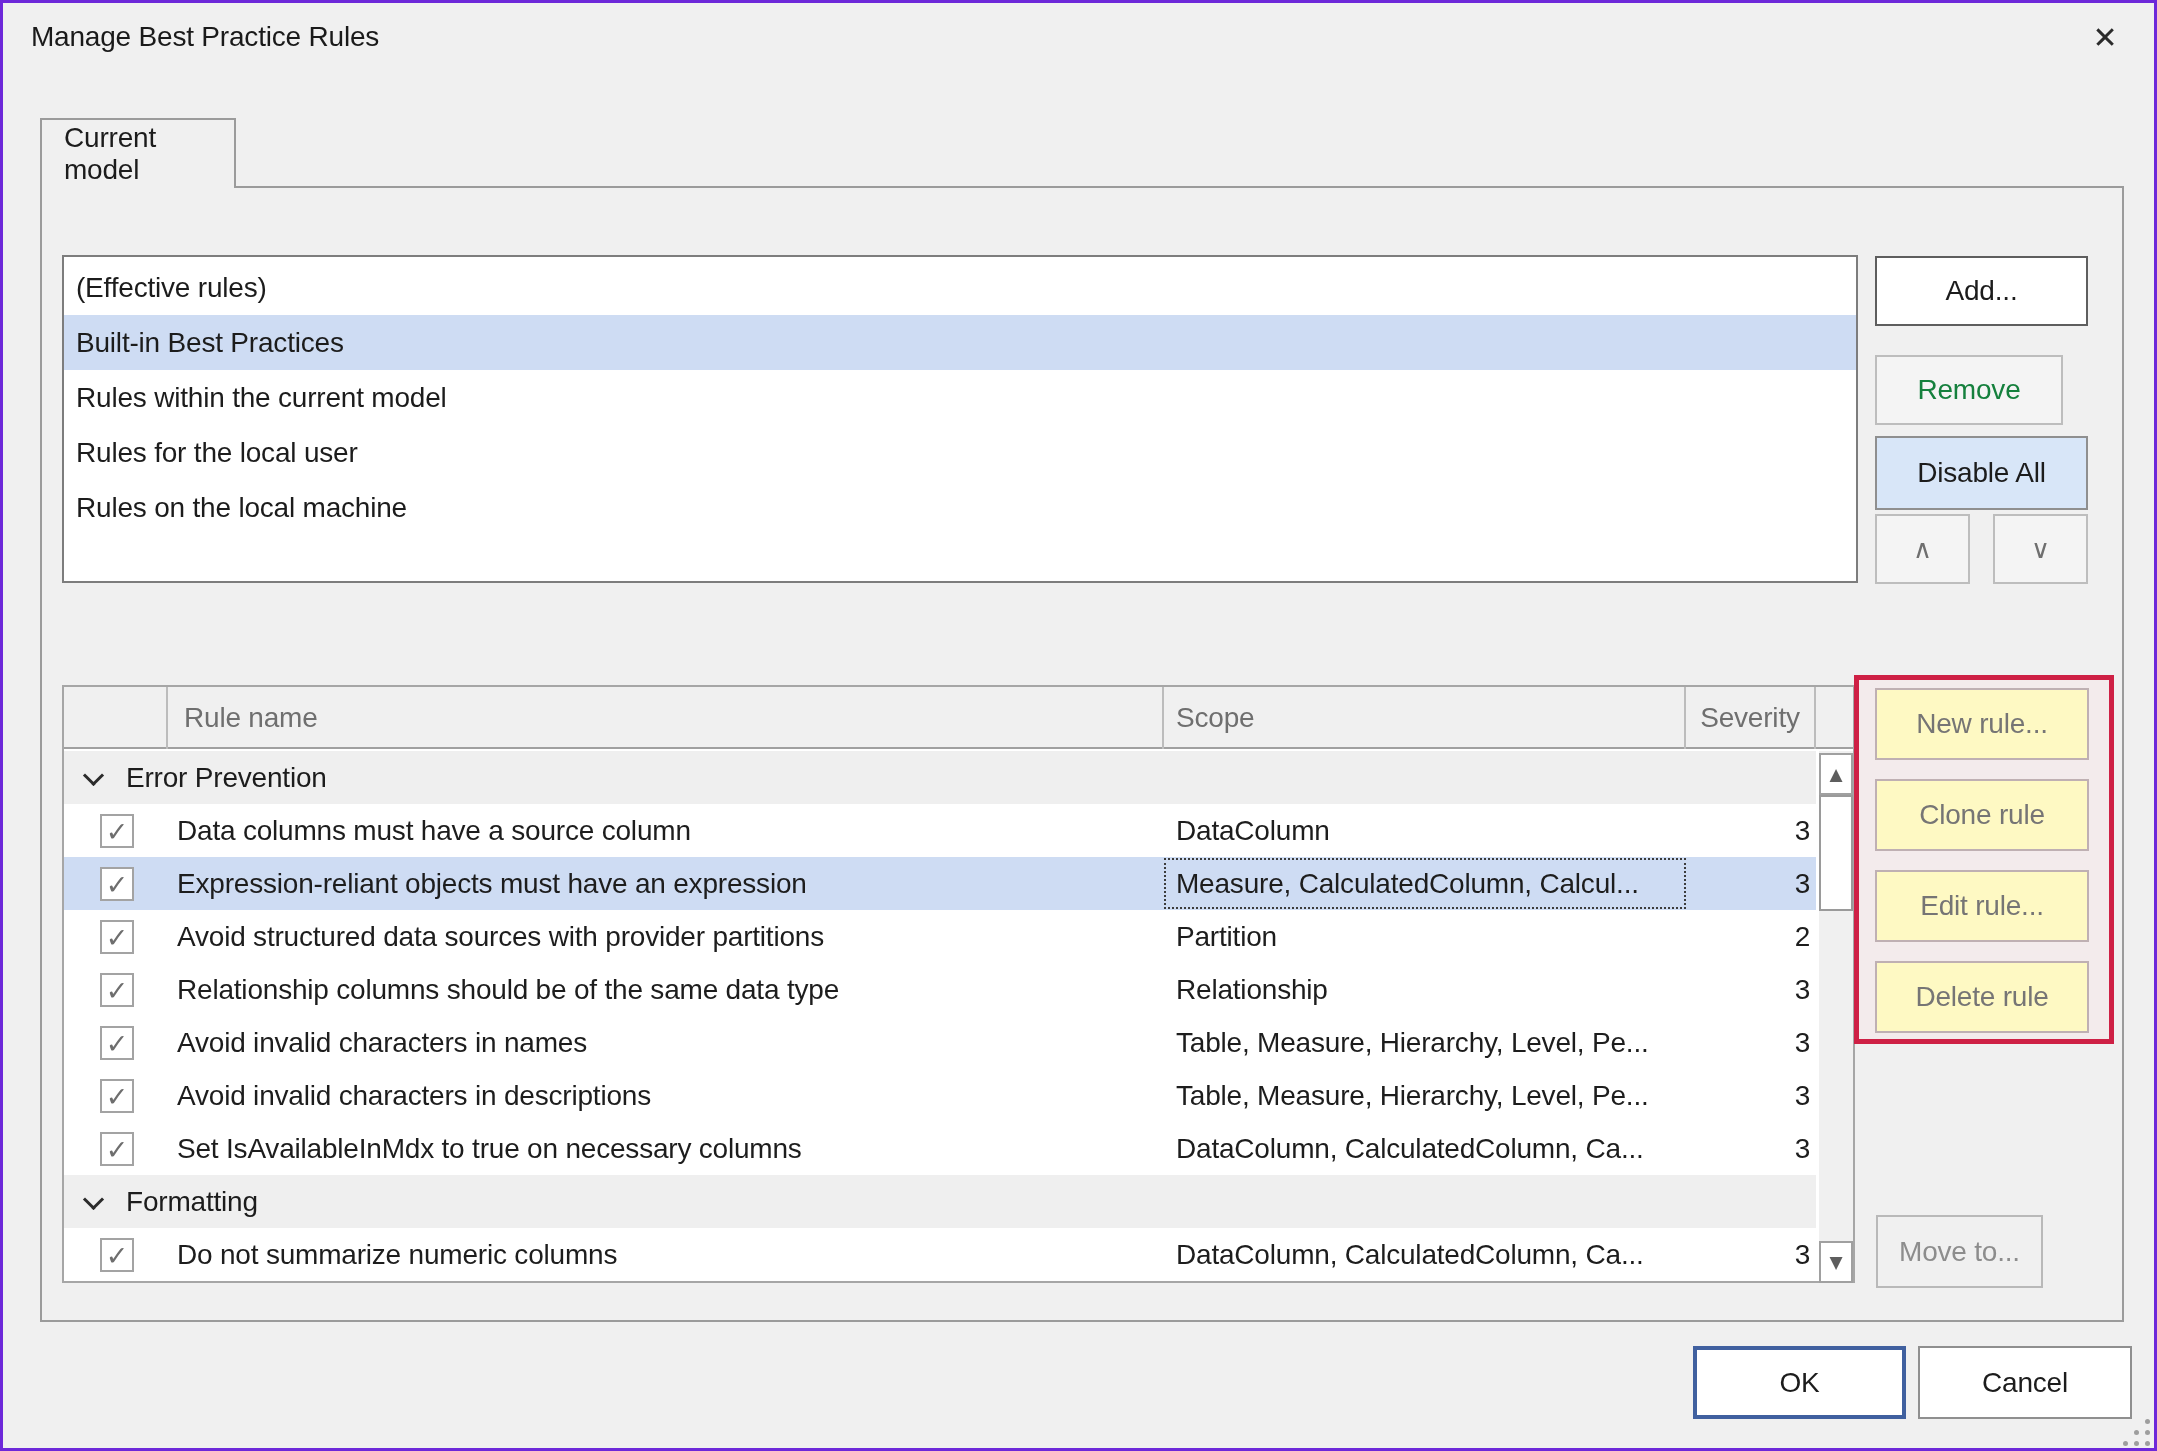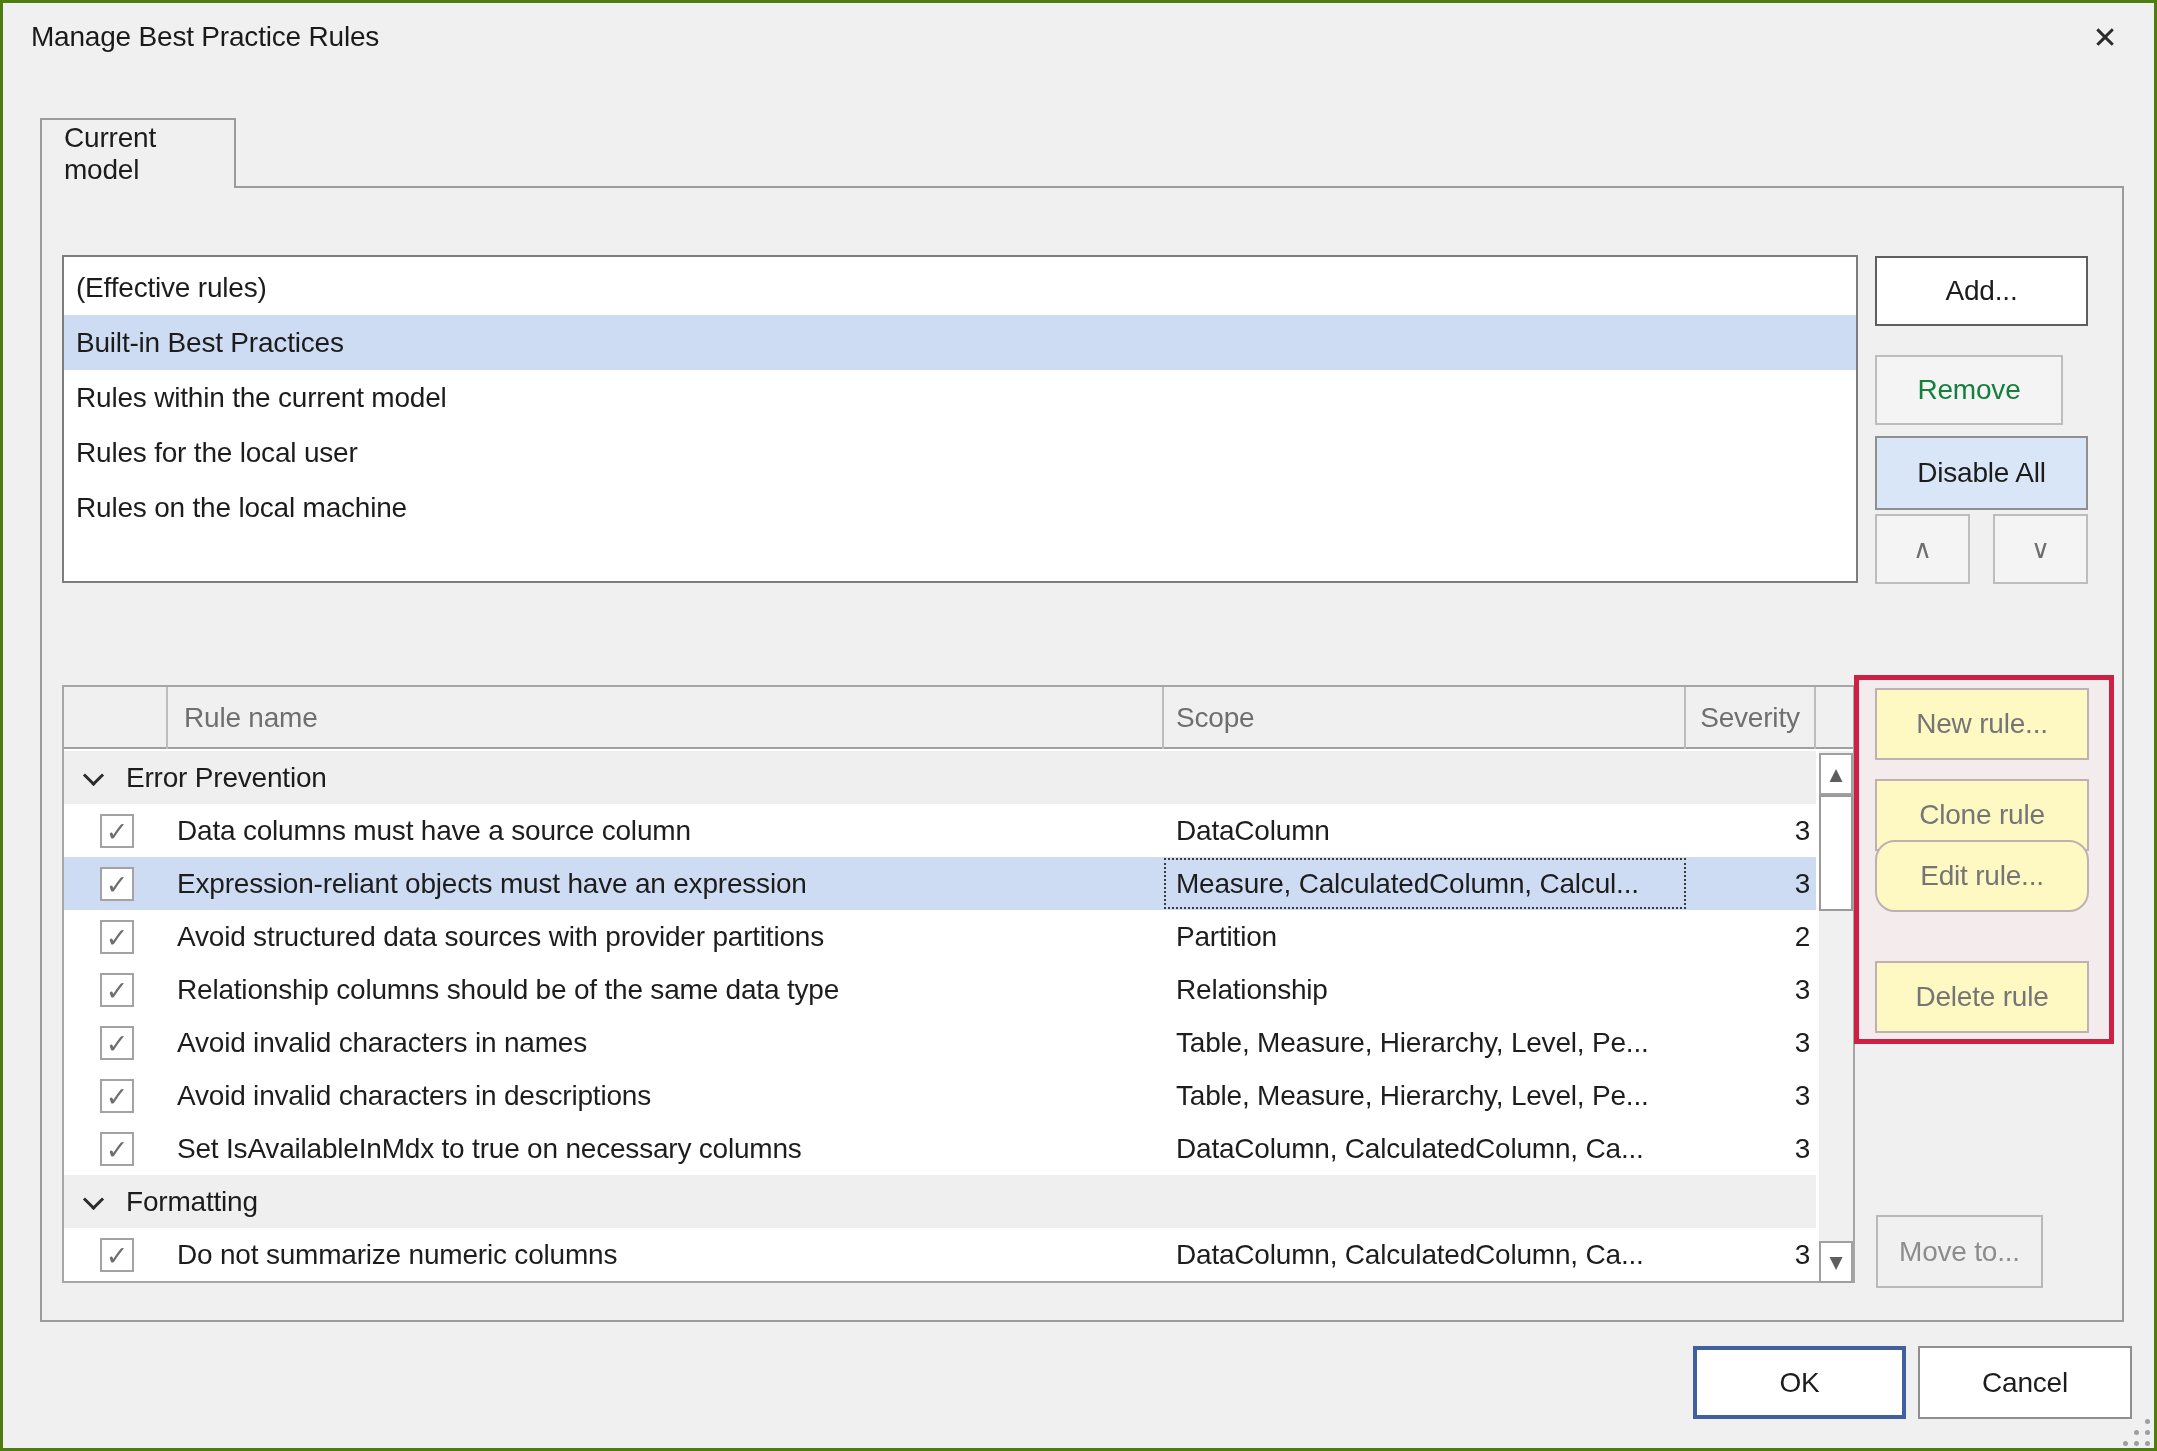--- a/index.html
+++ b/index.html
@@ -1,19 +1,19 @@
 <!DOCTYPE html>
 <html><head>
 <meta charset="utf-8">
 <style>
   html,body{margin:0;padding:0;background:#c8c8c8;}
   *{box-sizing:border-box;}
   .dialog{
     position:relative;width:2157px;height:1451px;
-    background:#f0f0f0;border:3px solid #4d7c0f;
+    background:#f0f0f0;border:3px solid #6d28d9;
     font-family:"Liberation Sans","DejaVu Sans",sans-serif;
     color:#1c1c1c;overflow:hidden;letter-spacing:-0.2px;
   }
   .abs{position:absolute;}
   .title{left:28px;top:18px;font-size:28px;color:#1a1a1a;}
   .close-btn{left:2074px;top:10px;width:56px;height:48px;font-size:30px;color:#2b2b2b;
     display:flex;align-items:center;justify-content:center;font-family:"DejaVu Sans",sans-serif;cursor:default;}
   .tab-head{left:37px;top:115px;width:196px;height:70px;background:#f0f0f0;
     border:2px solid #9b9b9b;border-bottom:none;z-index:3;
     font-size:28px;display:flex;align-items:center;padding-left:22px;}
@@ -64,21 +64,21 @@
     display:flex;align-items:center;justify-content:center;font-family:"DejaVu Sans",sans-serif;
     font-size:17px;color:#5e5e5e;}
   .sb-up{top:66px;height:42px;}
   .sb-down{top:554px;height:42px;}
   .sb-thumb{position:absolute;left:1755px;top:108px;width:34px;height:116px;background:#ffffff;border:2px solid #9a9a9a;}
   
   .annot{left:1851px;top:672px;width:260px;height:369px;background:#f3ebec;border:5px solid #ce2045;z-index:3;}
   .annot-btn{width:214px;height:72px;left:1872px;background:#fef9c3;border:2px solid #bfb0b3;color:#767575;z-index:4;}
   .btn-new{top:685px;}
   .btn-clone{top:776px;}
-  .btn-edit{top:837px;border-radius:20px;}
+  .btn-edit{top:867px;}
   .btn-delete{top:958px;}
   .btn-moveto{left:1873px;top:1212px;width:167px;height:73px;background:#f0f0f0;border:2px solid #b9b9b9;color:#8d8d8d;z-index:4;}
   
   .btn-ok{left:1690px;top:1343px;width:213px;height:73px;border:4px solid #40609f;z-index:4;}
   .btn-cancel{left:1915px;top:1343px;width:214px;height:73px;border:2px solid #8f8f8f;z-index:4;}
   .grip{left:2112px;top:1408px;width:42px;height:40px;z-index:5;}
   .grip i{position:absolute;width:5px;height:5px;border-radius:50%;background:#9e9e9e;}
 </style>
 </head>
 <body>

